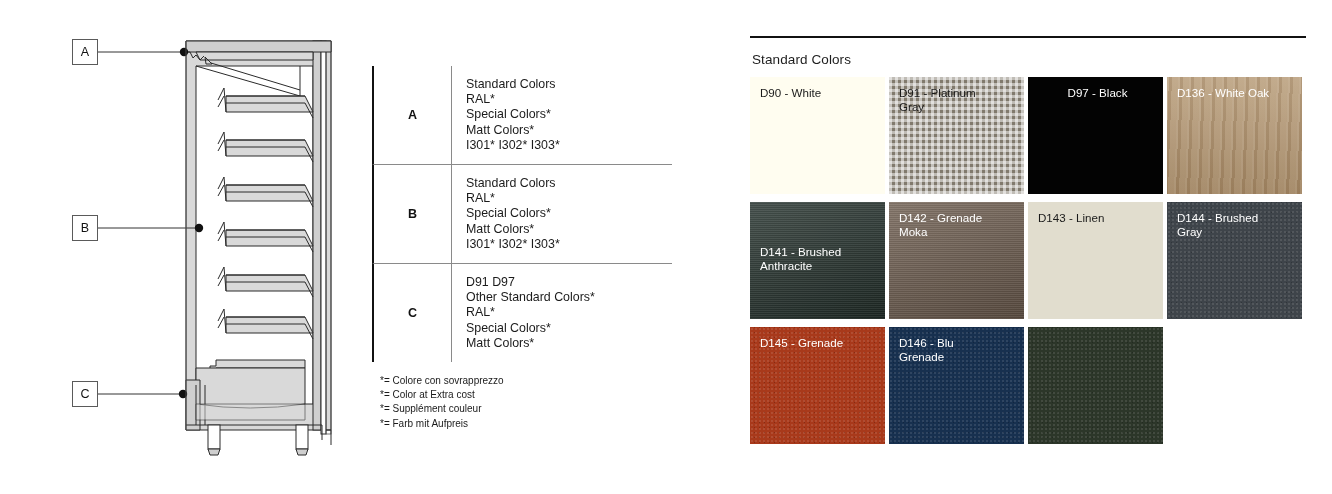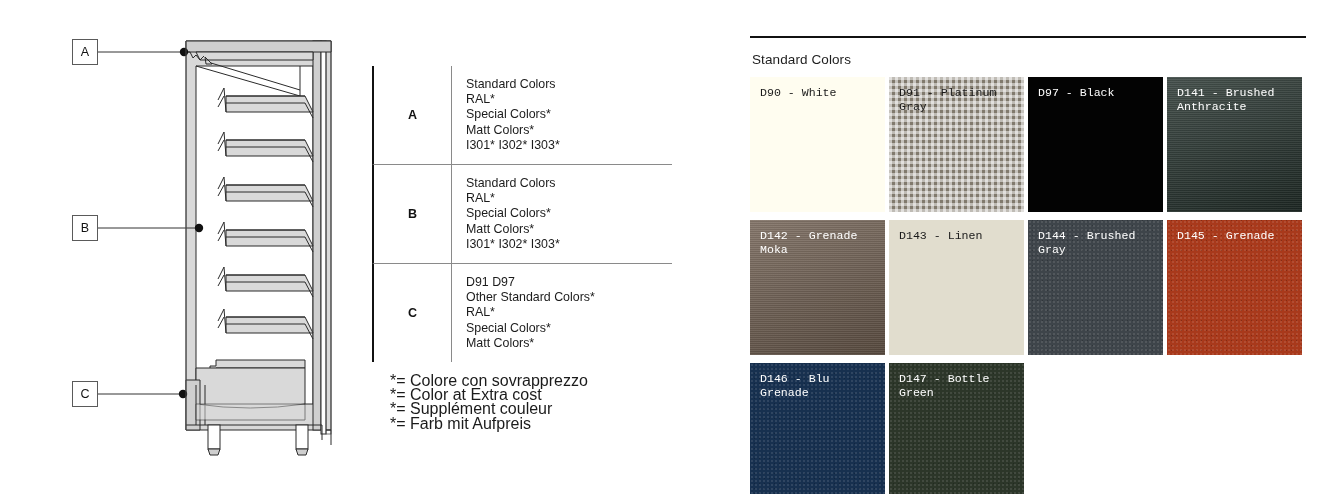--- a/index.html
+++ b/index.html
@@ -51,22 +51,22 @@
     flex:1;
     padding:11px 0 11px 14px;
     font-size:12.4px;
     line-height:15.2px;
     color:#1b1b1b;
   }
   .spec-val div { white-space:nowrap; }
 
   #footnotes {
     position:absolute;
-    left:390px; top:374px;
-    font-size:16px;
+    left:380px; top:374px;
+    font-size:10px;
     line-height:14.2px;
     color:#1b1b1b;
   }
   #footnotes div { white-space:nowrap; }
 
   
   #color-panel { position:absolute; left:750px; top:36px; width:556px; }
   #panel-rule { height:2px; background:#111; width:556px; }
   #panel-title {
     font-size:13.5px; color:#1d1d1d;
@@ -74,23 +74,22 @@
     letter-spacing:.1px;
   }
   #swatch-grid {
     display:grid;
     grid-template-columns:repeat(4,135px);
     gap:0 4px;
     row-gap:8px;
   }
   .swatch {
     position:relative;
-    width:135px; height:135px;
+    width:135px; height:117px;
     overflow:hidden;
-    font-family:Liberation Mono, monospace;
   }
   .swatch-label {
     position:absolute;
     left:10px; top:9px; right:6px;
     font-size:11.6px;
     line-height:14px;
     font-weight:500;
     z-index:3;
     white-space:pre-line;
   }
@@ -252,25 +251,29 @@
         <div class="tex" style="background-color:#FFFDF0;"></div>
         <div class="swatch-label" style="color: rgb(26, 26, 26);">D90 - White</div>
       </div>
       <div class="swatch">
         <div class="tex" style="background-color:#A9A49B;background-image:repeating-linear-gradient(90deg, rgba(255,255,255,.45) 0 3px, rgba(0,0,0,.20) 3px 6px),repeating-linear-gradient(0deg, rgba(255,255,255,.38) 0 3px, rgba(0,0,0,.22) 3px 6px);background-blend-mode:overlay,overlay;"></div>
         <div class="swatch-label" style="color: rgb(26, 26, 26);">D91 - Platinum
 Gray</div>
       </div>
       <div class="swatch">
         <div class="tex" style="background-color:#030303;"></div>
-        <div class="swatch-label" style="color: rgb(255, 255, 255);">D97 - Black</div>
+        <div class="swatch-label" style="color: rgb(255, 255, 255); text-align: center;">D97 - Black</div>
+      </div>
+      <div class="swatch">
+        <div class="tex" style="background-color:#B79B77;background-image:repeating-linear-gradient(92deg, rgba(255,255,255,.10) 0 2px, rgba(90,60,30,.13) 2px 5px, rgba(255,255,255,.05) 5px 11px),linear-gradient(180deg, rgba(255,255,255,.12), rgba(70,45,20,.18));"></div>
+        <div class="swatch-label" style="color: rgb(255, 255, 255);">D136 - White Oak</div>
       </div>
       <div class="swatch">
         <div class="tex" style="background-color:#23302B;background-image:repeating-linear-gradient(0deg, rgba(255,255,255,.07) 0 1px, rgba(0,0,0,.07) 1px 2px),linear-gradient(160deg, rgba(255,255,255,.16), rgba(0,0,0,.22));"></div>
-        <div class="swatch-label" style="color: rgb(255, 255, 255);">D141 - Brushed
+        <div class="swatch-label" style="color: rgb(255, 255, 255); margin-top: 34px;">D141 - Brushed
 Anthracite</div>
       </div>
       <div class="swatch">
         <div class="tex" style="background-color:#6E5D4F;background-image:repeating-linear-gradient(0deg, rgba(255,255,255,.07) 0 1px, rgba(0,0,0,.07) 1px 2px),linear-gradient(160deg, rgba(255,255,255,.16), rgba(0,0,0,.22));"></div>
         <div class="swatch-label" style="color: rgb(255, 255, 255);">D142 - Grenade
 Moka</div>
       </div>
       <div class="swatch">
         <div class="tex" style="background-color:#E1DDCE;"></div>
         <div class="swatch-label" style="color: rgb(26, 26, 26);">D143 - Linen</div>
@@ -284,17 +287,15 @@
         <div class="tex" style="background-color:#A8391B;background-image:radial-gradient(rgba(255,255,255,.16) .6px, transparent .9px),radial-gradient(rgba(0,0,0,.22) .6px, transparent .9px);background-size:4px 4px, 5px 5px;background-position:0 0, 2px 3px;"></div>
         <div class="swatch-label" style="color: rgb(255, 255, 255);">D145 - Grenade</div>
       </div>
       <div class="swatch">
         <div class="tex" style="background-color:#17304F;background-image:radial-gradient(rgba(255,255,255,.16) .6px, transparent .9px),radial-gradient(rgba(0,0,0,.22) .6px, transparent .9px);background-size:4px 4px, 5px 5px;background-position:0 0, 2px 3px;"></div>
         <div class="swatch-label" style="color: rgb(255, 255, 255);">D146 - Blu
 Grenade</div>
       </div>
       <div class="swatch">
         <div class="tex" style="background-color:#2C3629;background-image:radial-gradient(rgba(255,255,255,.16) .6px, transparent .9px),radial-gradient(rgba(0,0,0,.22) .6px, transparent .9px);background-size:4px 4px, 5px 5px;background-position:0 0, 2px 3px;"></div>
-        <div class="swatch-label" style="color: rgb(255, 255, 255);">D147 - Bottle
-Green</div>
       </div>
     </div>
 </div>
 
 </body></html>

